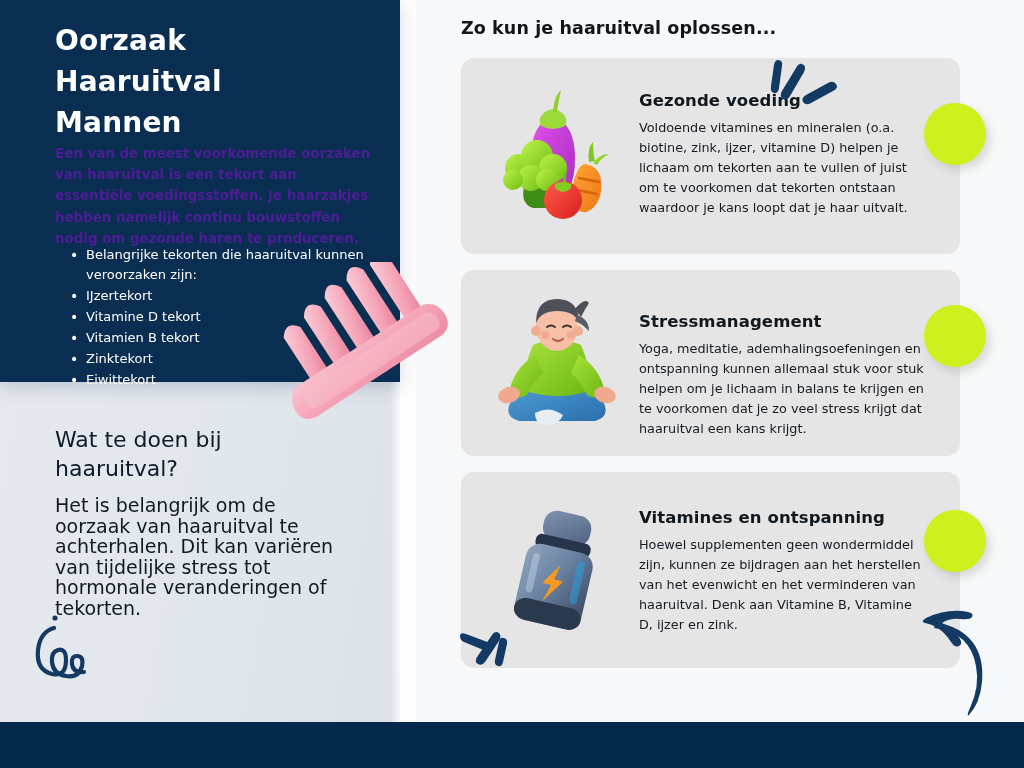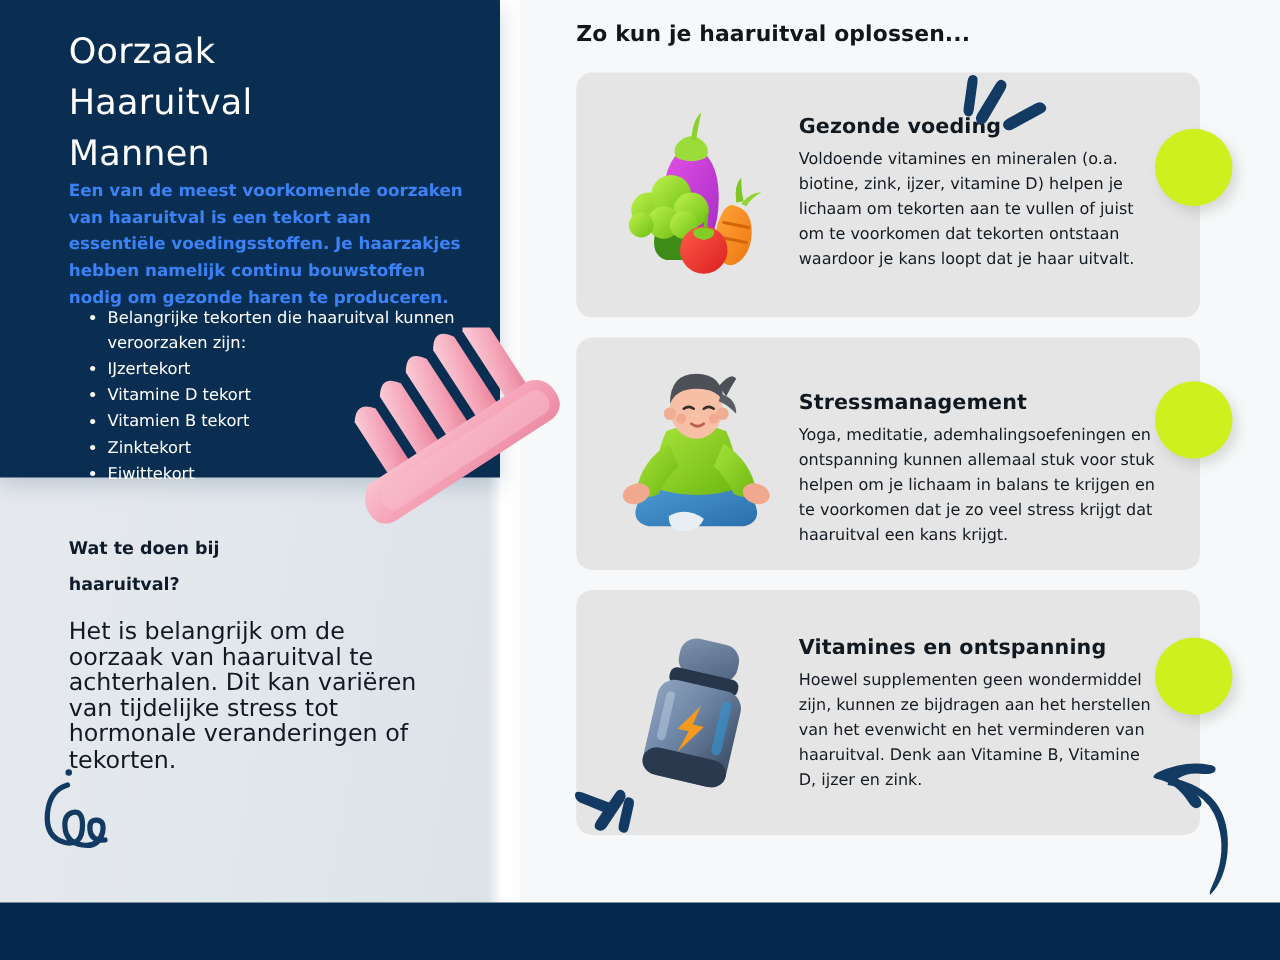--- a/index.html
+++ b/index.html
@@ -55,31 +55,31 @@
     background: #04294C;
   }
 
   
   .panel-title {
     position: absolute;
     left: 55px; top: 20px;
     width: 320px;
     color: #FFFFFF;
     font-size: 28px;
-    font-weight: normal;
+    font-weight: bold;
     line-height: 41px;
     letter-spacing: .2px;
   }
   .panel-title span { display: block; }
 
   .panel-lead {
     position: absolute;
     left: 55px; top: 143px;
     width: 322px;
-    color: #3b82f6;
+    color: #4c1d95;
     font-size: 13.4px;
     font-weight: bold;
     line-height: 21.2px;
   }
 
   .panel-list {
     position: absolute;
     left: 68px; top: 245px;
     width: 300px;
     list-style: none;
@@ -99,22 +99,22 @@
     font-size: 14px;
     color: #FFFFFF;
   }
 
   
   .lower-title {
     position: absolute;
     left: 55px; top: 425px;
     width: 300px;
     color: #0E1B2A;
-    font-size: 14px;
-    font-weight: bold;
+    font-size: 22px;
+    font-weight: normal;
     line-height: 29px;
   }
   .lower-title span { display: block; }
 
   .lower-body {
     position: absolute;
     left: 55px; top: 495px;
     width: 300px;
     color: #111A24;
     font-size: 19px;

